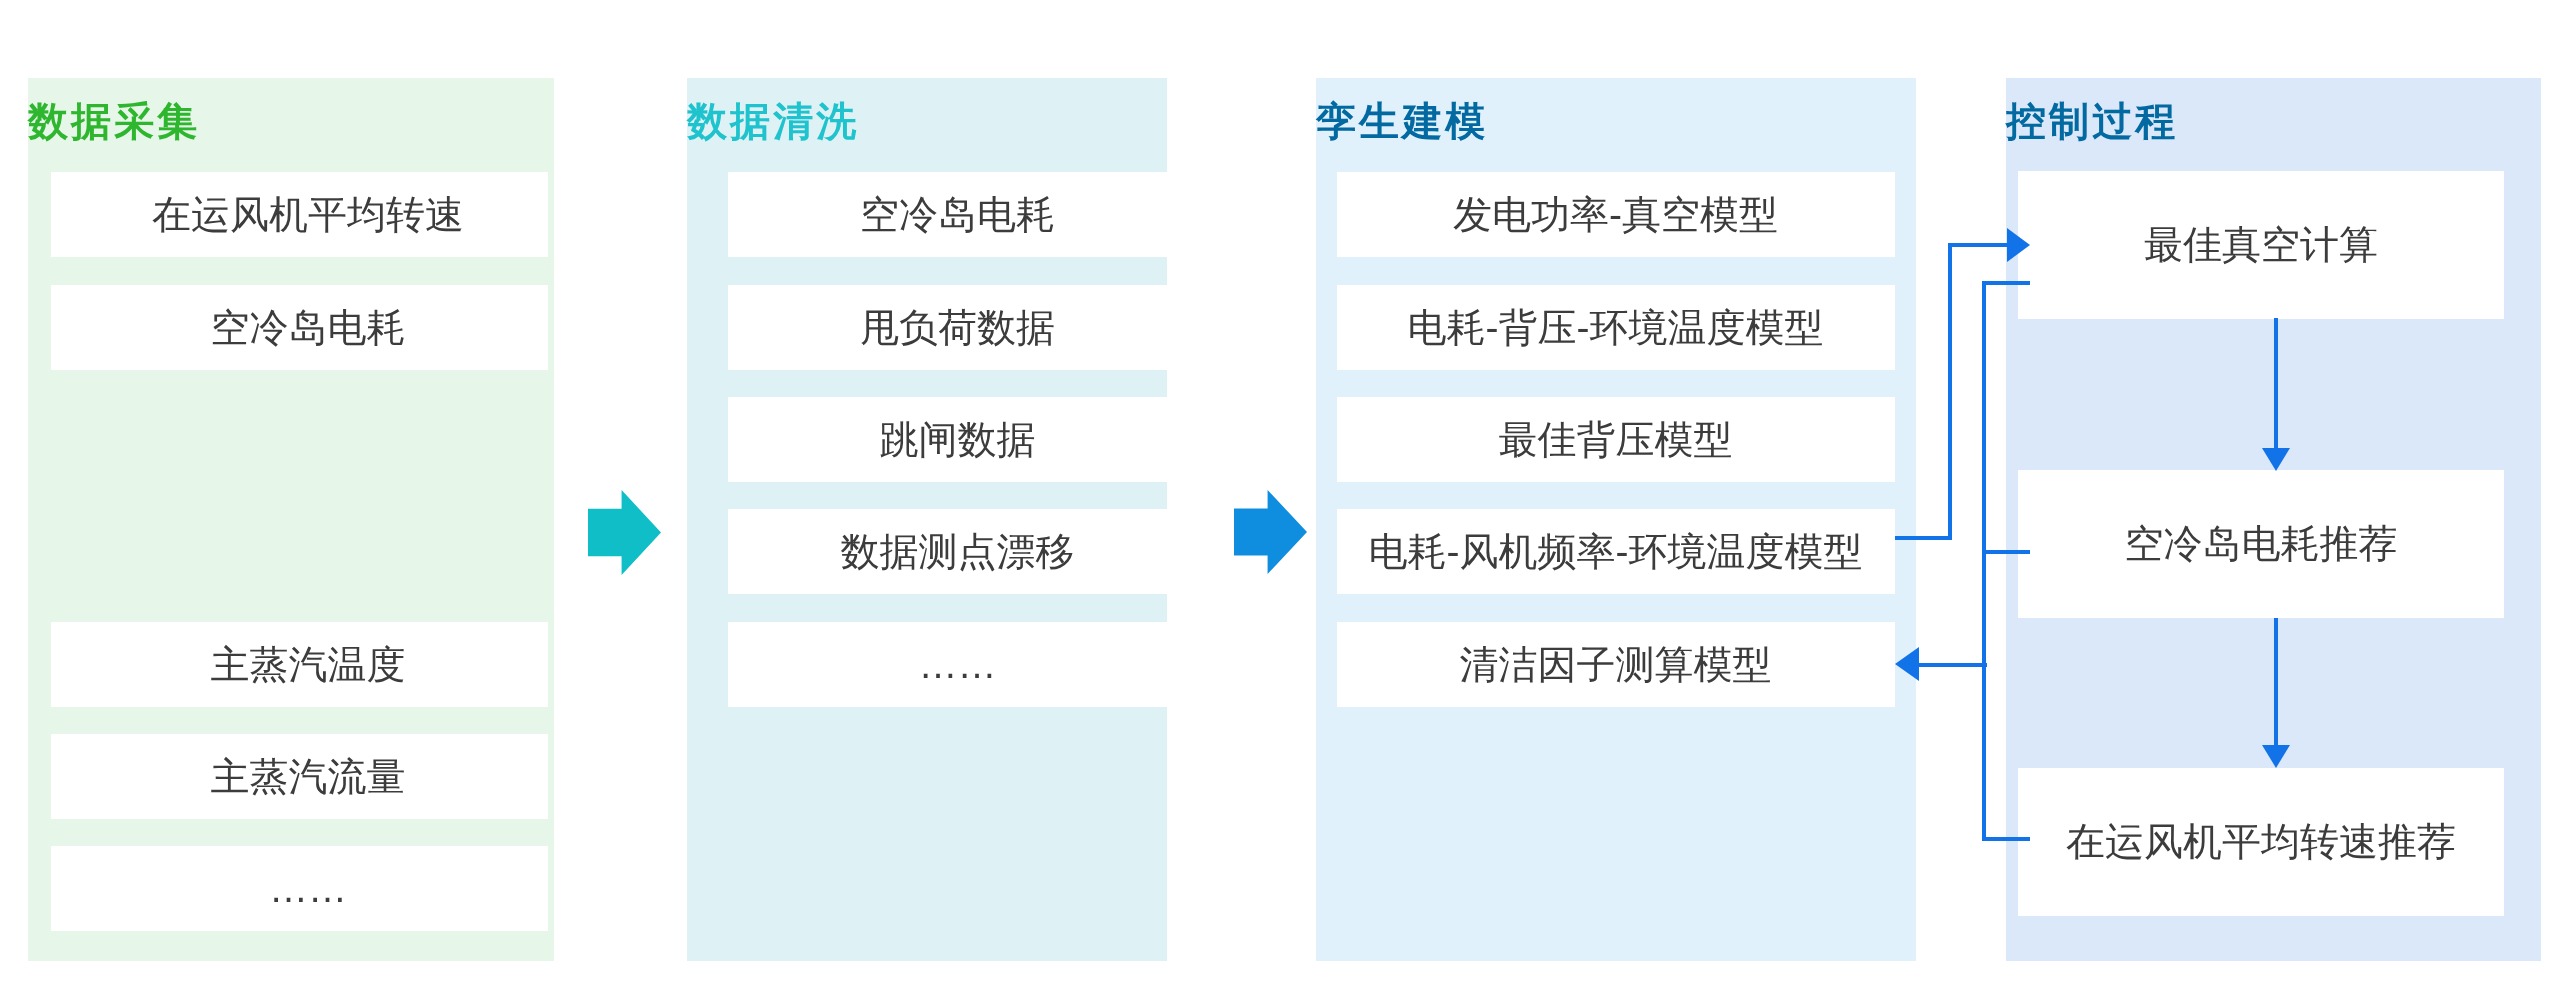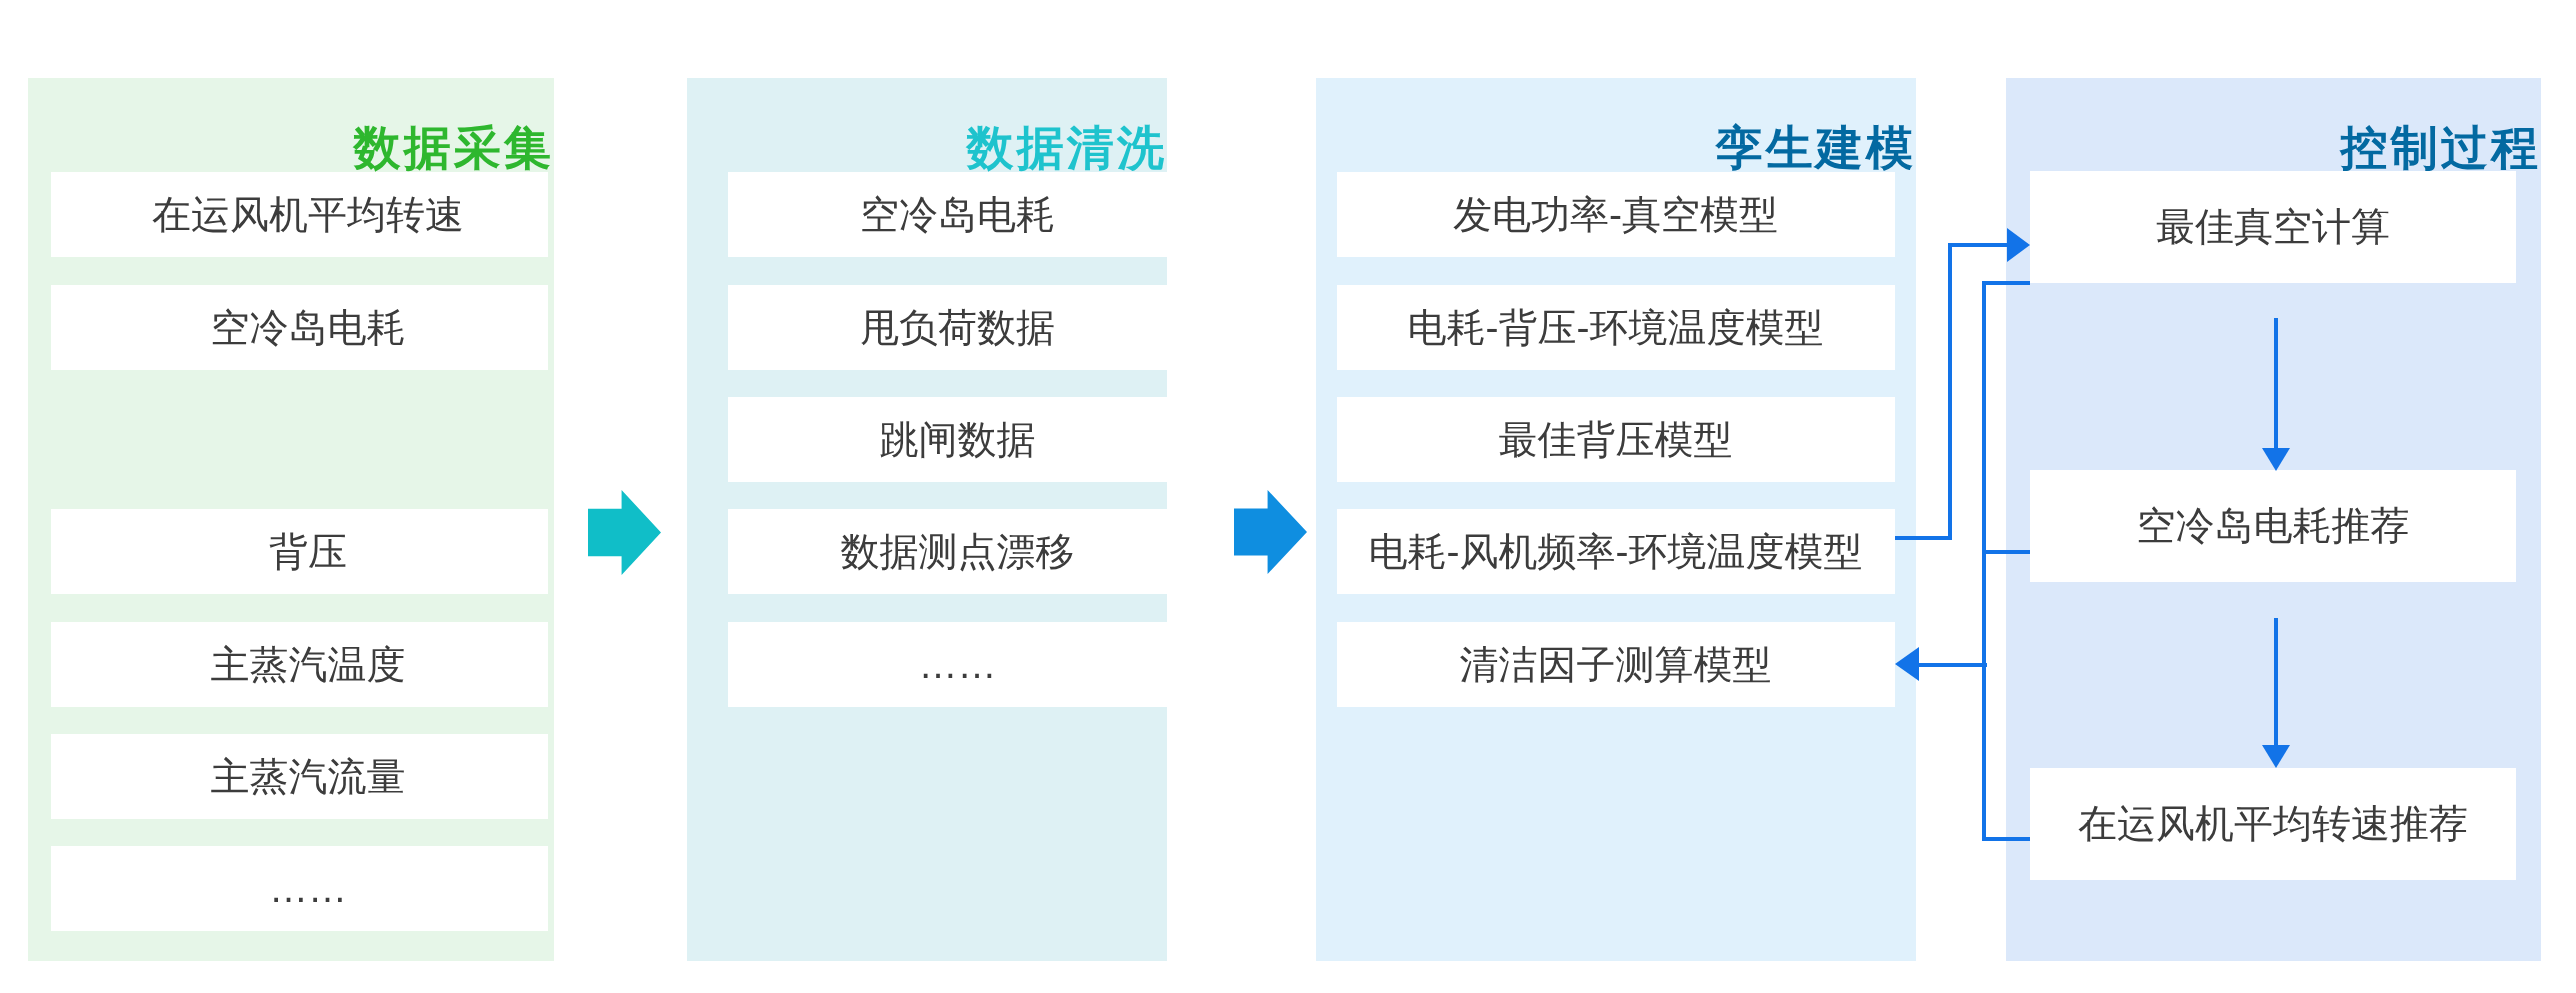--- a/index.html
+++ b/index.html
@@ -2,39 +2,39 @@
 <html style="font-size:8.2px"><head>
 <meta charset="utf-8">
 <style>
   html,body{margin:0;padding:0;background:#ffffff;}
   #canvas{
     position:relative;width:2577px;height:993px;background:#ffffff;overflow:hidden;
     font-family:"Liberation Sans", sans-serif;
   }
   .col{position:absolute;top:78px;height:883px;}
   .col-title{
-    position:absolute;top:39px;left:0;width:100%;text-align:right;
-    font-size:47px;font-weight:bold;letter-spacing:3.1px;
+    position:absolute;top:16px;left:0;width:100%;text-align:left;
+    font-size:40px;font-weight:bold;letter-spacing:3.1px;
   }
   .t-green{color:#2EB72E;}
   .t-cyan{color:#1EC3CD;}
   .t-blue{color:#0369a1;}
   .bg-c1{left:28px;width:526px;background:#E6F6E8;}
   .bg-c2{left:687px;width:480px;background:#DEF1F4;}
   .bg-c3{left:1316px;width:600px;background:#E0F1FC;}
   .bg-c4{left:2006px;width:535px;background:#DBE8FA;}
   .item{
     position:absolute;height:85px;background:#ffffff;
     display:flex;align-items:center;justify-content:center;
     font-size:39px;color:#3C3C3C;white-space:nowrap;
   }
   .c1i{left:23px;width:480px;padding-left:17px;}
   .c2i{left:41px;width:459px;}
   .c3i{left:20.6px;width:558px;}
-  .c4i{left:24px;width:486px;height:112px;}
+  .c4i{left:12px;width:486px;height:148px;}
   .r1{top:94px;}.r2{top:207px;}.r3{top:319px;}.r4{top:431px;}
   .r5{top:544px;}.r6{top:656px;}.r7{top:768px;}
   .q1{top:93px;}.q2{top:392px;}.q3{top:690px;}
   .block-arrow{position:absolute;}
   .ba-shape{width:100%;height:100%;
     clip-path:polygon(0 22%,46% 22%,46% 0,100% 50%,46% 100%,46% 78%,0 78%);}
   .ba1{left:588px;top:490px;width:73px;height:85px;}
   .ba2{left:1234px;top:490px;width:73px;height:84px;}
   .teal{background:#10BEC8;}
   .azure{background:#0F8EE0;}
@@ -48,21 +48,20 @@
 </style>
 </head>
 <body>
 
 <div id="canvas">
 
   <div class="col bg-c1">
     <div class="col-title t-green">数据采集</div>
     <div class="item c1i r1">在运风机平均转速</div>
     <div class="item c1i r2">空冷岛电耗</div>
-    <div class="item c1i r4">背压</div>
     <div class="item c1i r5">主蒸汽温度</div>
     <div class="item c1i r6">主蒸汽流量</div>
     <div class="item c1i r7">……</div>
   </div>
 
   <div class="block-arrow ba1">
     <div class="ba-shape teal"></div>
   </div>
 
   <div class="col bg-c2">

